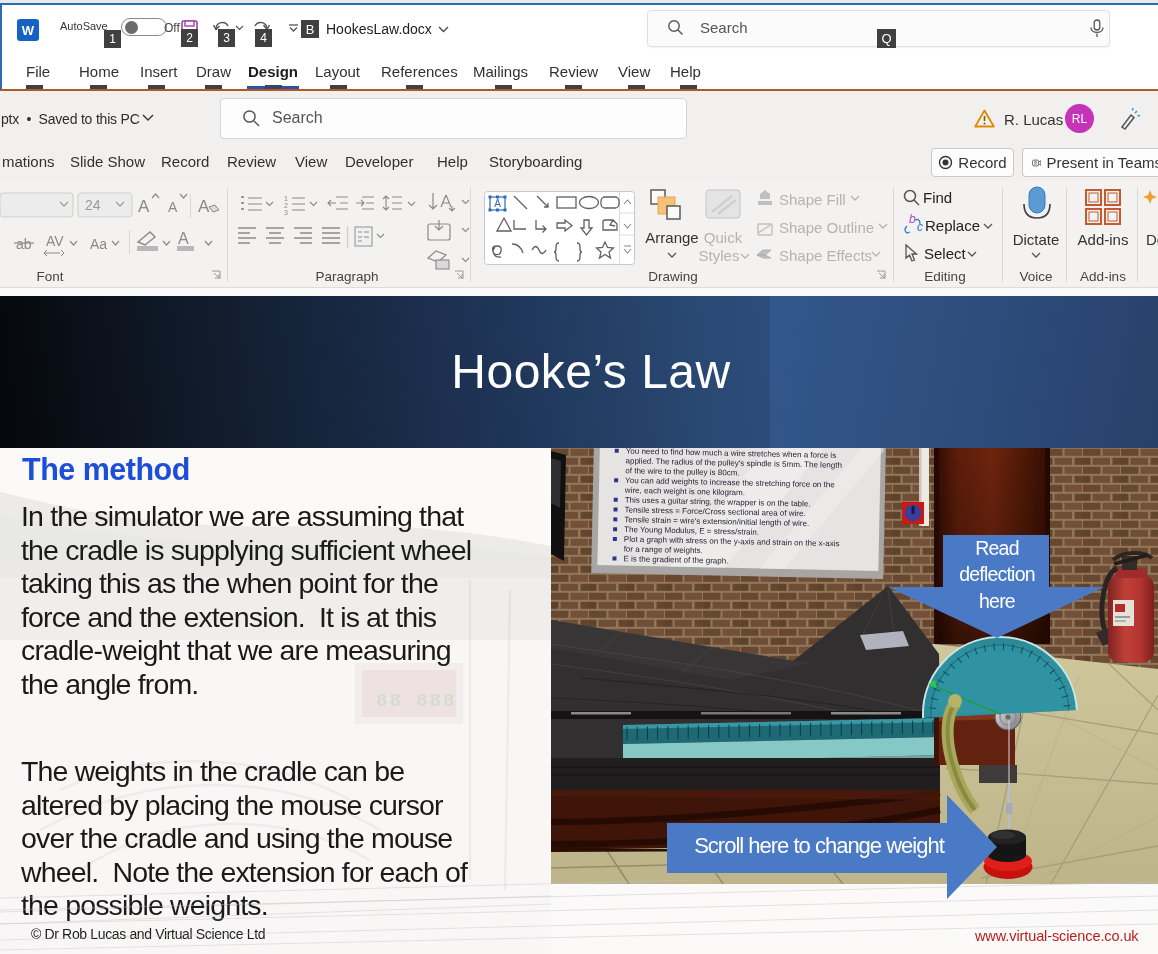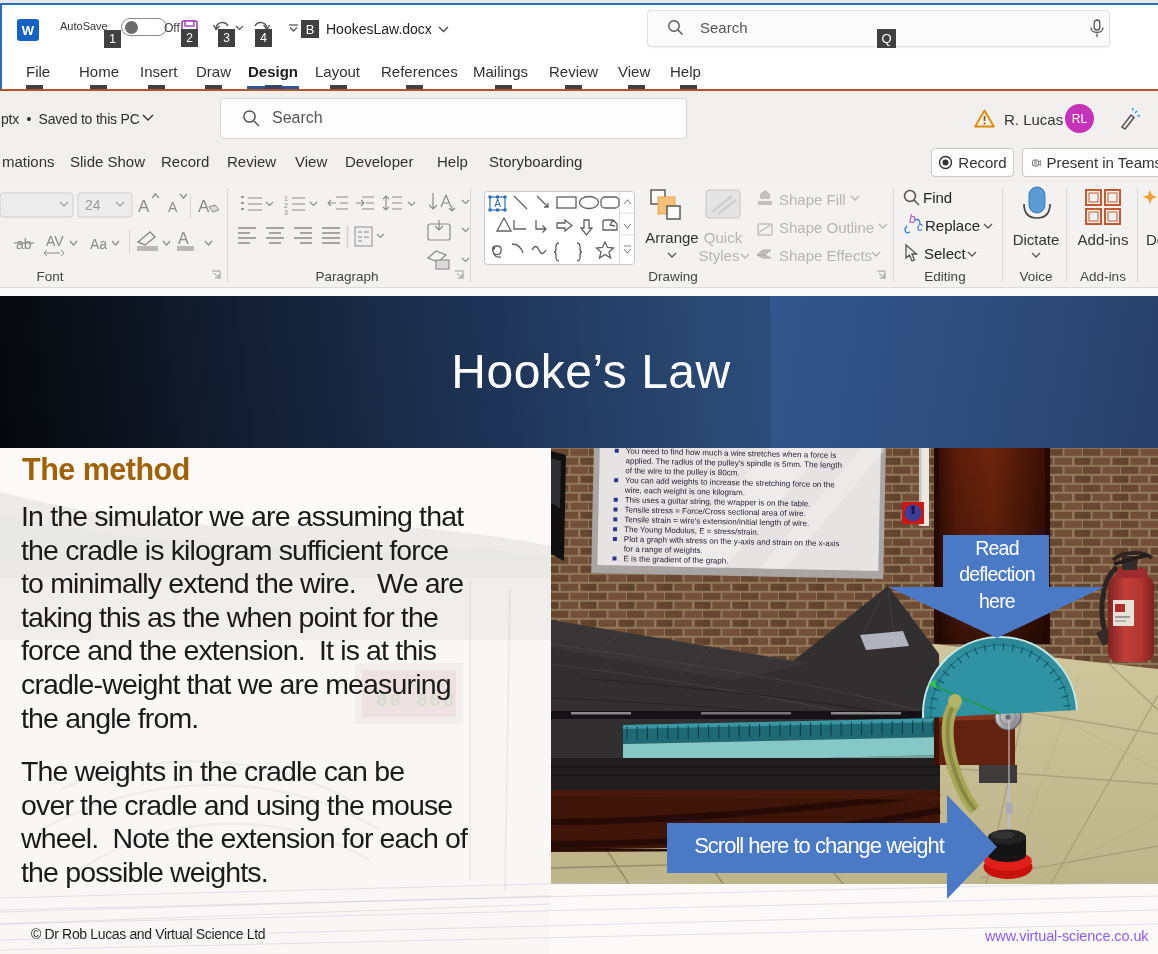--- a/index.html
+++ b/index.html
@@ -362,38 +362,38 @@
  <path d="M470 120 L 470 420"></path>
               <path d="M510 130 L 505 430"></path>
 </g>
 <g stroke="#9a9aa5" stroke-width="1" opacity="0.25" fill="none">
  <path d="M0 452 L 551 436"></path>
               <path d="M0 464 L 551 444"></path>
 </g>
 </svg>
         </div>
 
-      <div class="abs" style="left:22px;top:156px;font-size:30.5px;font-weight:bold;color:#a16207;letter-spacing:-0.5px;">The method</div>
+      <div class="abs" style="left:22px;top:156px;font-size:30.5px;font-weight:bold;color:#1d4ed8;letter-spacing:-0.5px;">The method</div>
       <div class="abs" style="left:21px;top:204px;font-size:28.5px;color:#1a1a1a;line-height:33.6px;white-space:nowrap;letter-spacing:-0.85px;">
         <div>In the simulator we are assuming that</div>
-        <div>the cradle is kilogram sufficient force</div>
-        <div>to minimally extend the wire. &nbsp; We are</div>
+        <div>the cradle is supplying sufficient wheel</div>
         <div>taking this as the when point for the</div>
         <div>force and the extension.&nbsp; It is at this</div>
         <div>cradle-weight that we are measuring</div>
         <div>the angle from.</div>
       </div>
       <div class="abs" style="left:21px;top:459px;font-size:28.5px;color:#1a1a1a;line-height:33.6px;white-space:nowrap;letter-spacing:-0.85px;">
         <div>The weights in the cradle can be</div>
+        <div>altered by placing the mouse cursor</div>
         <div>over the cradle and using the mouse</div>
         <div>wheel.&nbsp; Note the extension for each of</div>
         <div>the possible weights.</div>
       </div>
       <div class="abs" style="left:31px;top:630px;font-size:14px;letter-spacing:-0.35px;color:#1a1a1a;">© Dr Rob Lucas and Virtual Science Ltd</div>
-      <div class="abs" style="left:975px;top:632px;font-size:14.5px;letter-spacing:-0.1px;color:#8b5cf6;margin-left:10px;">www.virtual-science.co.uk</div>
+      <div class="abs" style="left:975px;top:632px;font-size:14.5px;letter-spacing:-0.1px;color:#b91c1c;">www.virtual-science.co.uk</div>
 
       <div id="scene" class="abs" style="left:551px;top:152px;width:607px;height:436px;overflow:hidden;">
           <svg width="607" height="436" viewBox="0 0 607 436" style="position:absolute;left:0;top:0">
 <defs>
  <pattern id="brick" width="38" height="18" patternUnits="userSpaceOnUse">
   <rect width="38" height="18" fill="#92785a"></rect>
   <rect x="0" y="0.8" width="17.5" height="7" fill="#684730"></rect>
   <rect x="19.5" y="0.8" width="17.5" height="7" fill="#745039"></rect>
   <rect x="-10" y="9.8" width="17.5" height="7" fill="#5e422c"></rect>
   <rect x="9.5" y="9.8" width="17.5" height="7" fill="#6f4e35"></rect>

